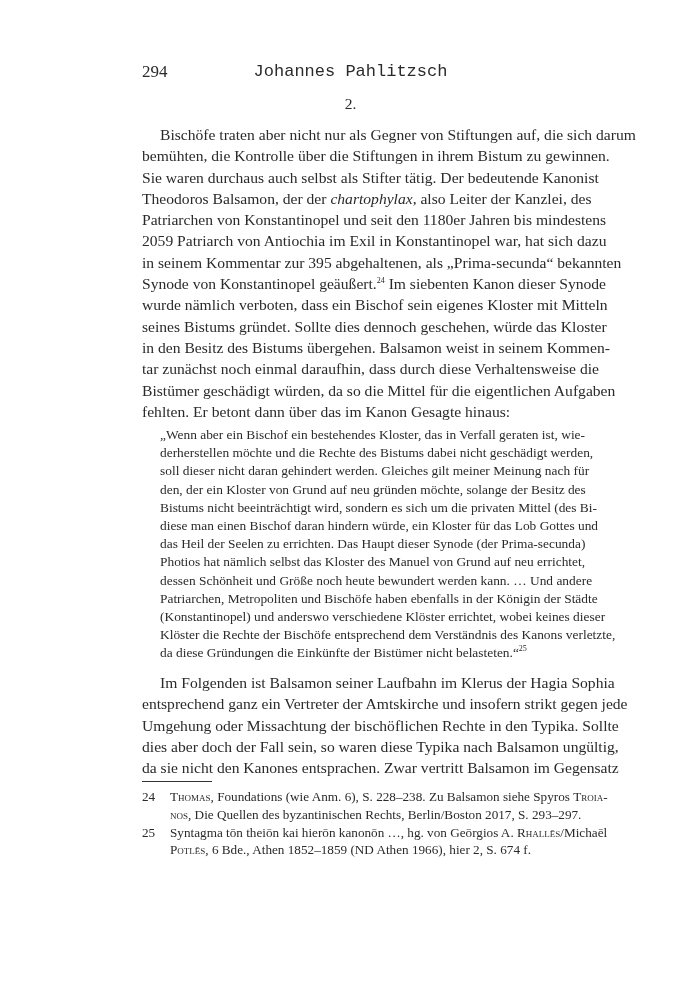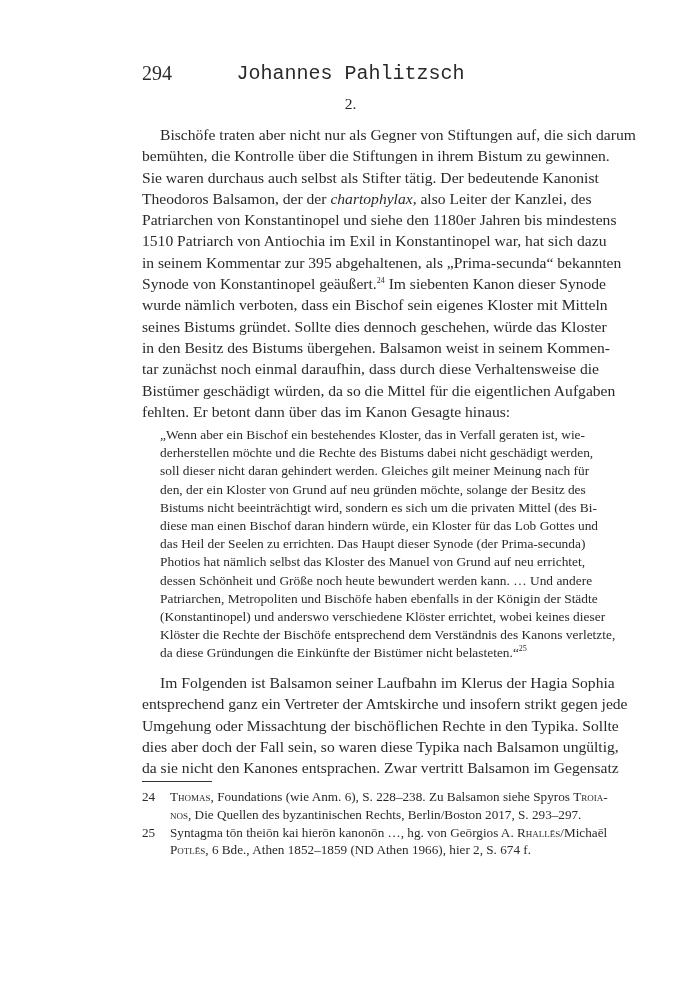--- a/index.html
+++ b/index.html
@@ -1,19 +1,19 @@
 <!DOCTYPE html>
 <html><head>
   <meta charset="utf-8">
   <style>
     html, body { margin: 0; padding: 0; background: #ffffff; }
     body { width: 700px; height: 988px; position: relative; overflow: hidden;
            font-family: "Liberation Serif", "DejaVu Serif", serif; color: #2a2a2a; }
     .page { position: absolute; left: 142px; top: 0; width: 417px; }
-    .header { position: absolute; top: 62px; left: 0; width: 417px; height: 20px; font-size: 20px; }
+    .header { position: absolute; top: 62px; left: 0; width: 417px; height: 20px; font-size: 17px; }
     .page-num { position: absolute; left: 0; top: 0; }
     .running-head { position: absolute; left: 0; width: 417px; text-align: center; top: 0; font-family: Liberation Mono, monospace; }
     .section-num { position: absolute; top: 95px; left: 0; width: 417px; text-align: center; font-size: 15.5px; }
     .body-text { position: absolute; left: 0; width: 417px; font-size: 15.6px; line-height: 21.3px; text-align: justify; }
     .body-text .ln { display: block; text-align: justify; text-align-last: justify; white-space: nowrap; height: 21.3px; }
     .body-text .ln.last { text-align-last: left; }
     .p1 { top: 124px; }
     .quote { position: absolute; left: 18px; width: 399px; top: 426px; font-size: 13.4px; line-height: 18.2px; }
     .quote .ln { display: block; text-align: justify; text-align-last: justify; white-space: nowrap; height: 18.2px; }
     .quote .ln.last { text-align-last: left; }
@@ -39,22 +39,22 @@
     <span class="running-head">Johannes Pahlitzsch</span>
   </div>
 
   <div class="section-num">2.</div>
 
   <div class="body-text p1">
     <span class="ln indent">Bischöfe traten aber nicht nur als Gegner von Stiftungen auf, die sich darum</span>
     <span class="ln">bemühten, die Kontrolle über die Stiftungen in ihrem Bistum zu gewinnen.</span>
     <span class="ln">Sie waren durchaus auch selbst als Stifter tätig. Der bedeutende Kanonist</span>
     <span class="ln"><span>Theodoros Balsamon, der der </span><i>chartophylax</i><span>, also Leiter der Kanzlei, des</span></span>
-    <span class="ln">Patriarchen von Konstantinopel und siehe den 1180er Jahren bis mindestens</span>
-    <span class="ln">1510 Patriarch von Antiochia im Exil in Konstantinopel war, hat sich dazu</span>
+    <span class="ln">Patriarchen von Konstantinopel und seit den 1180er Jahren bis mindestens</span>
+    <span class="ln">2059 Patriarch von Antiochia im Exil in Konstantinopel war, hat sich dazu</span>
     <span class="ln">in seinem Kommentar zur 395 abgehaltenen, als „Prima-secunda“ bekannten</span>
     <span class="ln"><span>Synode von Konstantinopel geäußert.</span><sup>24</sup><span> Im siebenten Kanon dieser Synode</span></span>
     <span class="ln">wurde nämlich verboten, dass ein Bischof sein eigenes Kloster mit Mitteln</span>
     <span class="ln">seines Bistums gründet. Sollte dies dennoch geschehen, würde das Kloster</span>
     <span class="ln">in den Besitz des Bistums übergehen. Balsamon weist in seinem Kommen-</span>
     <span class="ln">tar zunächst noch einmal daraufhin, dass durch diese Verhaltensweise die</span>
     <span class="ln">Bistümer geschädigt würden, da so die Mittel für die eigentlichen Aufgaben</span>
     <span class="ln last">fehlten. Er betont dann über das im Kanon Gesagte hinaus:</span>
   </div>
 

